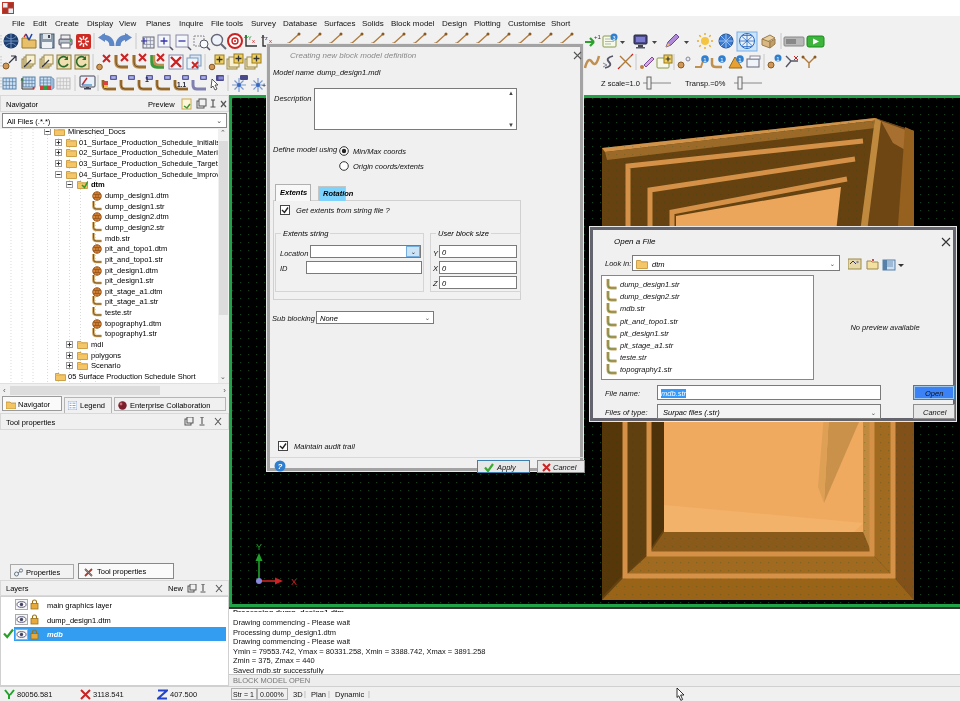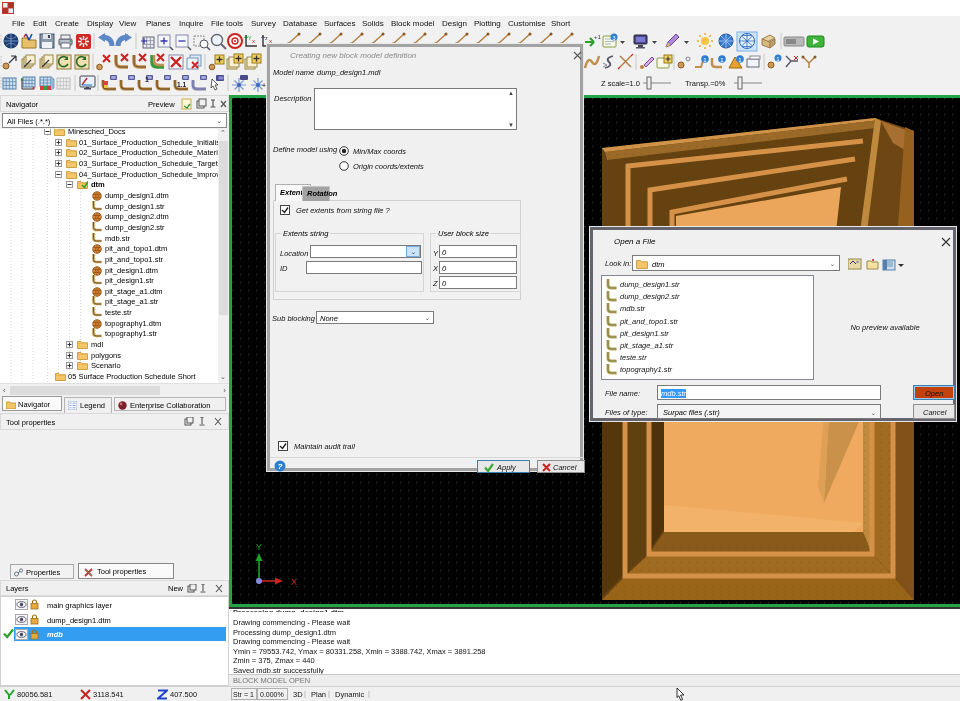--- a/index.html
+++ b/index.html
@@ -910,21 +910,21 @@
     </svg>
     <span class="lbl" style="left:83px;top:100px">Min/Max coords</span>
     <svg class="abs" style="left:69px;top:114px" width="10" height="10" viewBox="0 0 10 10">
       <circle cx="5" cy="5" r="4.3" fill="#fff" stroke="#333"></circle>
     </svg>
     <span class="lbl" style="left:83px;top:115px">Origin coords/extents</span>
     <div class="abs" style="left:3px;top:153px;width:248px;height:100px;background:#f1f1f1;border:1px solid #d0d0d0"></div>
     <div class="abs" style="left:5px;top:137px;width:36px;height:17px;background:#f8f8f8;border:1px solid #b0b0b0;border-bottom:none">
       <span class="abs" style="left:4px;top:3px;font-weight:bold;font-size:7.5px">Extents</span>
     </div>
-    <div class="abs" style="left:32px;top:139px;width:28px;height:15px;background:#a3a3a3;border:1px solid #c5c5c5;border-bottom:none">
+    <div class="abs" style="left:48px;top:139px;width:28px;height:15px;background:#7dd3fc;border:1px solid #c5c5c5;border-bottom:none">
       <span class="abs" style="left:4px;top:2px;font-weight:bold;font-size:7.5px">Rotation</span>
     </div>
     <svg class="abs" style="left:10px;top:158px" width="10" height="10" viewBox="0 0 10 10">
       <rect x="0.5" y="0.5" width="9" height="9" fill="#fff" stroke="#444"></rect>
       <path d="M2 5l2.5 2.5L8 2.5" stroke="#222" stroke-width="1.4" fill="none"></path>
     </svg>
     <span class="lbl" style="left:26px;top:159px">Get extents from string file ?</span>
     <div class="grp" style="left:5px;top:186px;width:149px;height:59px">
       <span>Extents string</span>
     </div>
@@ -1042,21 +1042,21 @@
     <svg class="abs" style="left:13px;top:134.39999999999998px" width="11" height="11" viewBox="0 0 11 11">
       <path d="M2 0v6q0 3 3.5 3h5" stroke="#caa05a" stroke-width="3" fill="none"></path>
       <path d="M2 0v6q0 3 3.5 3h5" stroke="#6a8a4a" stroke-width="1.1" fill="none"></path>
     </svg>
     <span class="lbl" style="left:27px;top:135.39999999999998px">topography1.str</span>
     <span class="lbl" style="left:246px;top:93px;width:92px;text-align:center">No preview available</span>
     <span class="lbl" style="left:12px;top:159px">File name:</span>
     <div class="inp" style="left:64px;top:155px;width:224px;height:15px">
       <span class="abs" style="left:3px;top:3px;background:#3399ff;color:#fff">mdb.str</span>
     </div>
-    <div class="btn" style="left:320px;top:155px;width:42px;height:15px;border-color:#3c7fb1;background:#c2410c;box-shadow:0 0 0 1px #9fc5e8 inset">
+    <div class="btn" style="left:320px;top:155px;width:42px;height:15px;border-color:#3c7fb1;background:#3b82f6;box-shadow:0 0 0 1px #9fc5e8 inset">
       <span class="abs" style="left:11px;top:3px">Open</span>
     </div>
     <span class="lbl" style="left:12px;top:178px">Files of type:</span>
     <div class="inp" style="left:64px;top:174px;width:224px;height:15px;background:#f4f4f4">
       <span class="abs" style="left:5px;top:3px">Surpac files (.str)</span>
       <span class="abs" style="right:4px;top:4px;color:#444;font-size:6.5px">⌄</span>
     </div>
     <div class="btn" style="left:320px;top:174px;width:42px;height:15px">
       <span class="abs" style="left:9px;top:3px">Cancel</span>
     </div>

